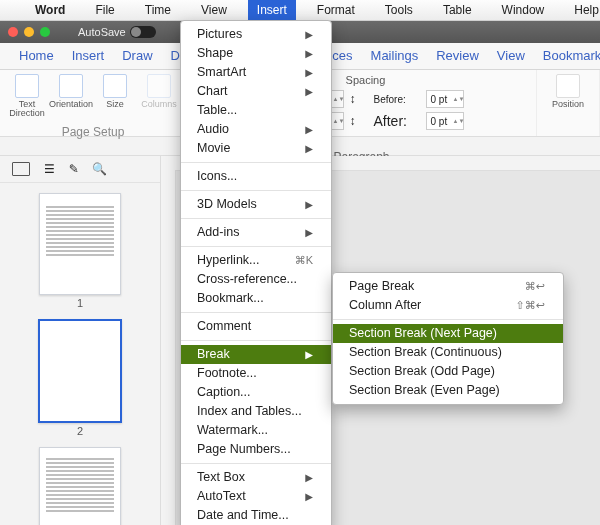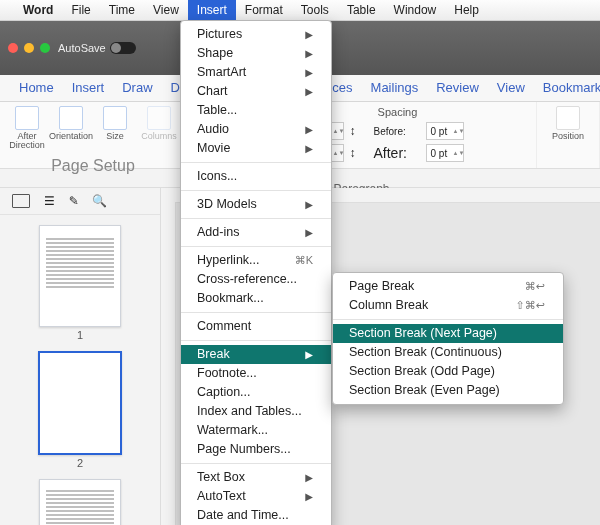--- a/index.html
+++ b/index.html
@@ -1,20 +1,20 @@
 <!DOCTYPE html>
 <html><head>
 <meta charset="utf-8">
 <style>
 html,body{margin:0;padding:0;font-family:-apple-system,"Helvetica Neue",Arial,sans-serif;background:#eaeaea;width:600px;height:525px;overflow:hidden;font-size:12px;color:#222}
-.menubar{height:20px;background:linear-gradient(#fdfdfd,#ececec);display:flex;align-items:center;padding:0 6px;gap:0;border-bottom:1px solid #d0d0d0}
+.menubar{height:20px;background:linear-gradient(#fdfdfd,#ececec);display:flex;align-items:center;padding:0 6px;gap:12px;border-bottom:1px solid #d0d0d0}
 .apple{font-size:13px;margin-right:8px}
 .menubar .mi{padding:0 9px;height:20px;line-height:20px}
 .menubar .mi.sel{background:#2a63d6;color:#fff}
-.titlebar{height:22px;background:linear-gradient(#6a6a6a,#555);display:flex;align-items:center;padding:16px 8px;gap:2px;color:#eee}
+.titlebar{height:22px;background:linear-gradient(#6a6a6a,#555);display:flex;align-items:center;padding:0 8px;gap:22px;color:#eee}
 .traffic{display:flex;gap:6px}
 .dot{width:10px;height:10px;border-radius:50%}
 .dot.r{background:#ff5f57}.dot.y{background:#febc2e}.dot.g{background:#28c840}
 .autosave{display:flex;align-items:center;gap:4px;font-size:11px;margin-left:6px}
 .switch{width:26px;height:12px;border-radius:7px;background:#222;position:relative}
 .switch::after{content:"";position:absolute;left:1px;top:1px;width:10px;height:10px;border-radius:50%;background:#888}
 .tabs{height:26px;background:#f7f7f7;display:flex;align-items:center;border-bottom:1px solid #d7d7d7;padding-left:10px}
 .tab{padding:0 9px;height:26px;line-height:26px;color:#3a62c3;font-size:13px}
 .tab.sel{color:#333;border-bottom:2px solid #3573d6;font-weight:500}
 .ribbon{height:66px;background:#fafafa;border-bottom:1px solid #ddd;display:flex}
@@ -36,28 +36,28 @@
 .tpage.sel{border:2px solid #2a63d6}
 .tpage .ln{height:2px;background:#cfcfcf;margin:2px 6px}
 .tpage.fill .ln{background:#bfbfbf}
 .tnum{text-align:center;font-size:11px;color:#555;margin-bottom:4px}
 .canvas{flex:1;background:#e6e6e6;position:relative}
 .rulerh{position:absolute;left:0;right:0;top:0;height:14px;background:#f3f3f3;border-bottom:1px solid #ddd}
 .rulerv{position:absolute;left:0;top:14px;bottom:0;width:14px;background:#f3f3f3;border-right:1px solid #ddd}
 
 .dmenu{position:absolute;background:#fff;border:1px solid #b7b7b7;border-radius:4px;box-shadow:0 6px 16px rgba(0,0,0,.3);padding:4px 0;font-size:12.5px}
 .dmenu .row{height:19px;line-height:19px;padding:0 18px 0 16px;display:flex;align-items:flex-start;justify-content:space-between;gap:4px;white-space:nowrap}
-.dmenu .row.sel{background:#0f766e;color:#fff}
+.dmenu .row.sel{background:#4d7c0f;color:#fff}
 .dmenu .sep{height:1px;background:#e2e2e2;margin:4px 0}
 .dmenu .arr{font-size:10px;color:#555}
 .dmenu .row.sel .arr{color:#fff}
 .dmenu .sc{font-size:11px;color:#777}
 .m1{left:180px;top:20px;width:150px}
 .m2{left:332px;top:272px;width:230px}
-.pagesavings{font-size:16px;color:#888;margin-top:6px}
+.pagesavings{font-size:12px;color:#888;margin-top:6px}
 </style>
 </head>
 <body>
 
 <div class="menubar">
   <span class="apple"></span>
   <span class="mi" style="font-weight:600">Word</span>
   <span class="mi">File</span>
   <span class="mi">Time</span>
   <span class="mi">View</span>
@@ -93,41 +93,41 @@
   <span class="tab">View</span>
   <span class="tab">Bookmark</span>
   <span class="tab">Acrobat</span>
 </div>
 
 <div class="ribbon">
   <div class="rgroup" style="flex:0 0 170px">
     <div class="rrow">
       <div class="rbtn">
           <div class="ric"></div>
-          <div class="rlbl"><span>After</span><br><span>Direction</span></div>
+          <div class="rlbl"><span>Text</span><br><span>Direction</span></div>
         </div>
       <div class="rbtn">
           <div class="ric"></div>
           <div class="rlbl">Orientation</div>
         </div>
       <div class="rbtn">
           <div class="ric"></div>
           <div class="rlbl">Size</div>
         </div>
       <div class="rbtn" style="opacity:.4">
           <div class="ric"></div>
           <div class="rlbl">Columns</div>
         </div>
     </div>
     <div class="pagesavings">Page Setup</div>
   </div>
   <div class="rgroup" style="flex:1">
     <div style="display:flex;gap:40px;font-size:11px;color:#555;width:100%;padding-left:20px">
       <span>Indent</span>
-      <span style="margin-left:102px">Spacing</span>
+      <span style="margin-left:70px">Spacing</span>
     </div>
     <div class="indent">
       <span>⇤</span>
       <span style="font-size:10px">Left:</span>
       <div class="numbox">
           <span>0"</span>
           <div class="spin">▲▼</div>
         </div>
       <span>↕</span>
       <span style="font-size:10px">Before:</span>
@@ -304,21 +304,21 @@
       <span>Date and Time...</span>
     </div>
   </div>
 
 <div class="dmenu m2" id="break-menu">
     <div class="row">
       <span>Page Break</span>
       <span class="sc">⌘↩</span>
     </div>
     <div class="row">
-      <span>Column Break</span>
+      <span>Column After</span>
       <span class="sc">⇧⌘↩</span>
     </div>
     <div class="sep"></div>
     <div class="row sel">
       <span>Section Break (Next Page)</span>
     </div>
     <div class="row">
       <span>Section Break (Continuous)</span>
     </div>
     <div class="row">

